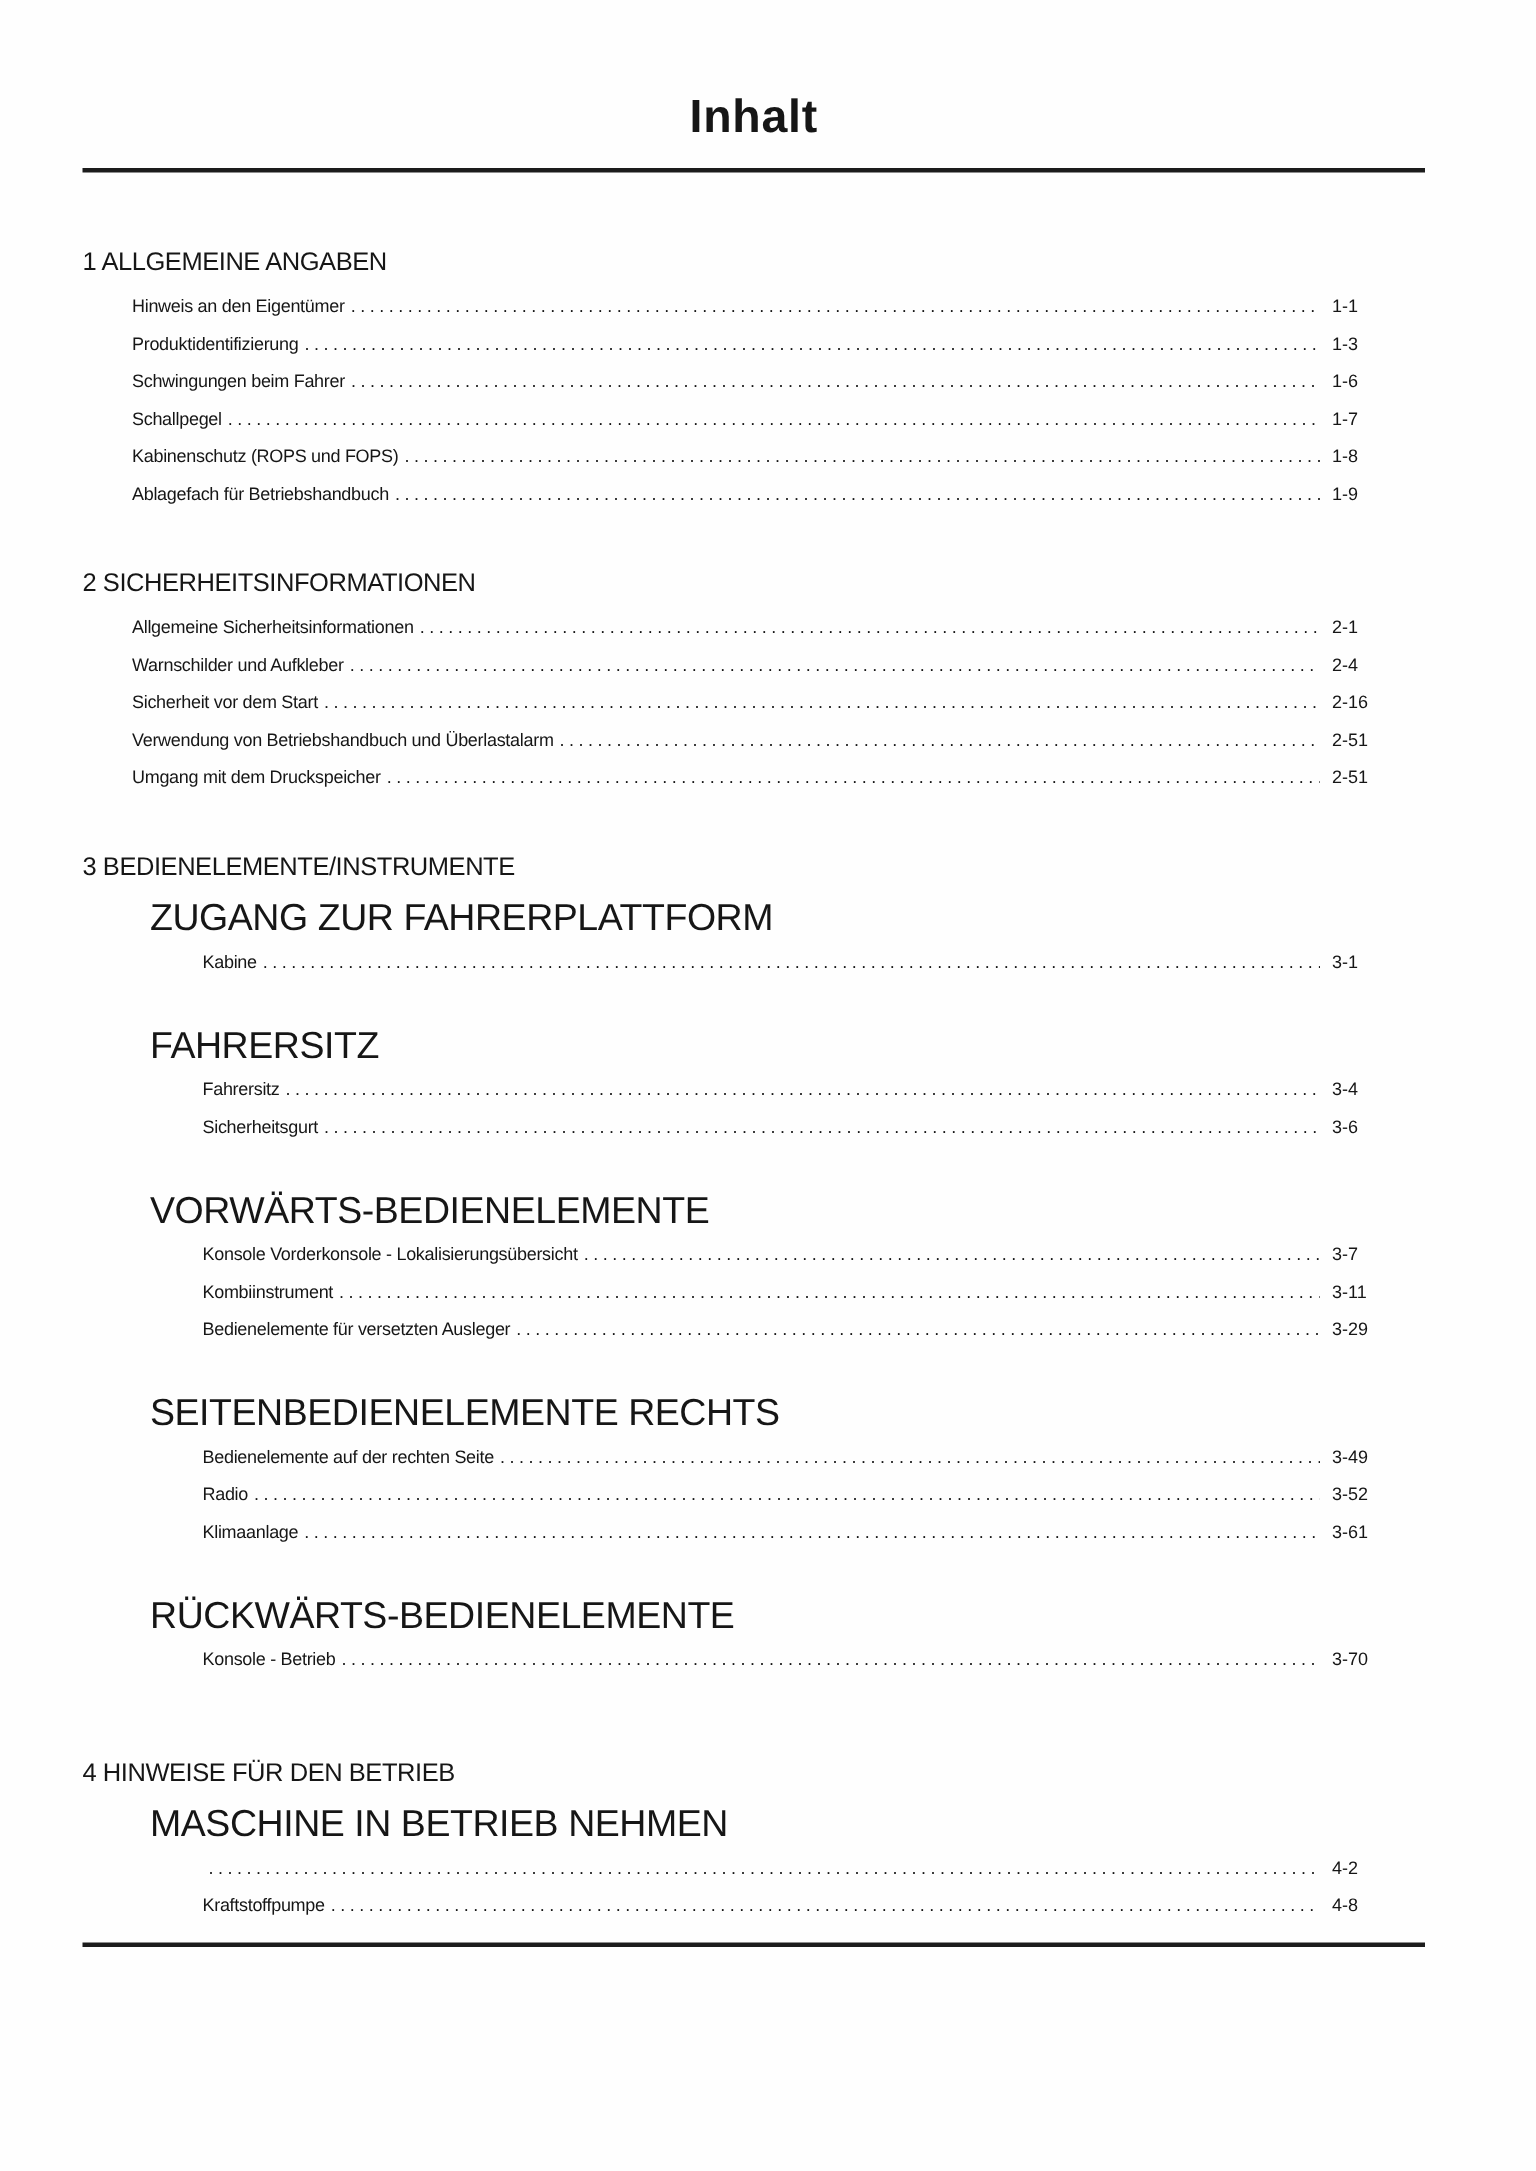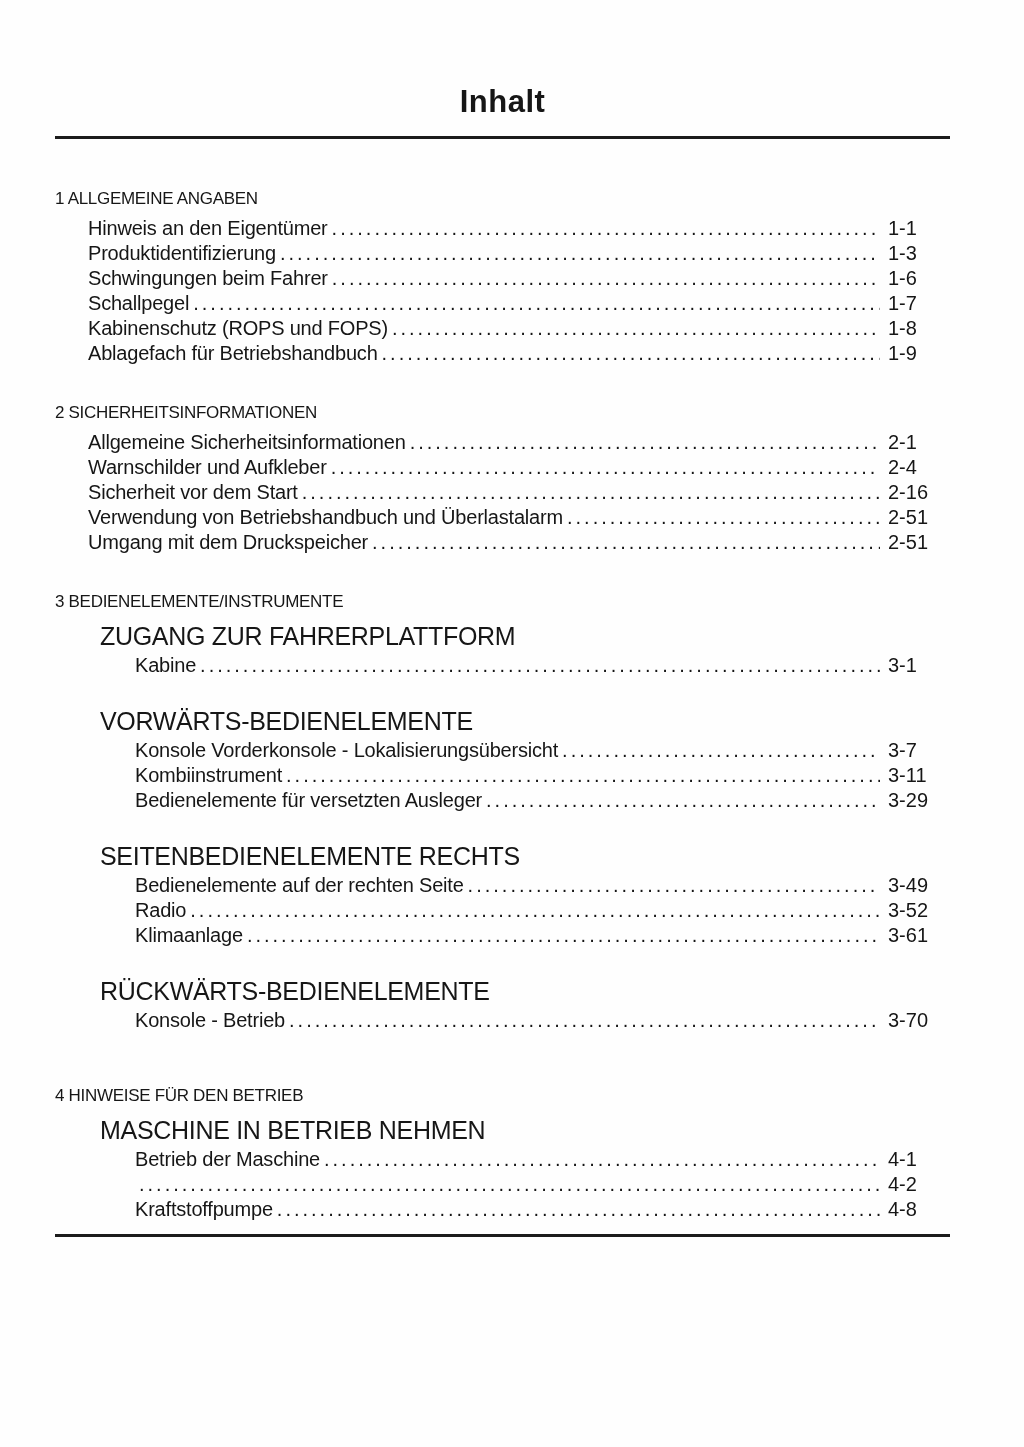--- a/index.html
+++ b/index.html
@@ -12,21 +12,21 @@
     font-family: "Liberation Sans", "DejaVu Sans", sans-serif;
     overflow: hidden;
   }
   .content {
     position: absolute;
     left: 55px;
     top: 0;
     width: 895px; 
   }
   .doc-title {
-    padding-top: 84px;
+    padding-top: 60px;
     text-align: center;
     font-size: 31px;
     line-height: 36px;
     font-weight: bold;
     letter-spacing: 0.5px;
   }
   .rule {
     height: 3px;
     background: #1c1c1c;
   }
@@ -50,21 +50,21 @@
     letter-spacing: -0.3px;
     white-space: nowrap;
   }
   .entries { margin-top: 2px; }
   .chapter > .entries { margin-left: 33px; }
   .section > .entries { margin-left: 35px; }
 
   .row {
     display: flex;
     align-items: baseline;
-    font-size: 20px;
+    font-size: 12px;
     line-height: 25px;
     padding-right: 16px;
   }
   .lbl { white-space: nowrap; letter-spacing: -0.2px; }
   .leader {
     flex: 1;
     overflow: hidden;
     white-space: nowrap;
     margin: 0 8px 0 4px;
     min-width: 12px;
@@ -158,20 +158,35 @@
         <div class="section-label">ZUGANG ZUR FAHRERPLATTFORM</div>
         <div class="entries">
           <div class="row">
             <span class="lbl">Kabine</span>
             <span class="leader"></span>
             <span class="pg">3-1</span>
           </div>
         </div>
       </div>
 
+      <div class="section">
+        <div class="section-label">FAHRERSITZ</div>
+        <div class="entries">
+          <div class="row">
+            <span class="lbl">Fahrersitz</span>
+            <span class="leader"></span>
+            <span class="pg">3-4</span>
+          </div>
+          <div class="row">
+            <span class="lbl">Sicherheitsgurt</span>
+            <span class="leader"></span>
+            <span class="pg">3-6</span>
+          </div>
+        </div>
+      </div>
 
       <div class="section">
         <div class="section-label">VORWÄRTS-BEDIENELEMENTE</div>
         <div class="entries">
           <div class="row">
             <span class="lbl">Konsole Vorderkonsole - Lokalisierungsübersicht</span>
             <span class="leader"></span>
             <span class="pg">3-7</span>
           </div>
           <div class="row">
@@ -220,25 +235,20 @@
       </div>
     </div>
 
     <div class="chapter chapter--last">
       <div class="chapter-label">4 HINWEISE FÜR DEN BETRIEB</div>
 
       <div class="section section--first">
         <div class="section-label">MASCHINE IN BETRIEB NEHMEN</div>
         <div class="entries">
           <div class="row">
-            <span class="lbl">Betrieb der Maschine</span>
-            <span class="leader"></span>
-            <span class="pg">4-1</span>
-          </div>
-          <div class="row">
             <span class="leader"></span>
             <span class="pg">4-2</span>
           </div>
           <div class="row">
             <span class="lbl">Kraftstoffpumpe</span>
             <span class="leader"></span>
             <span class="pg">4-8</span>
           </div>
         </div>
       </div>

